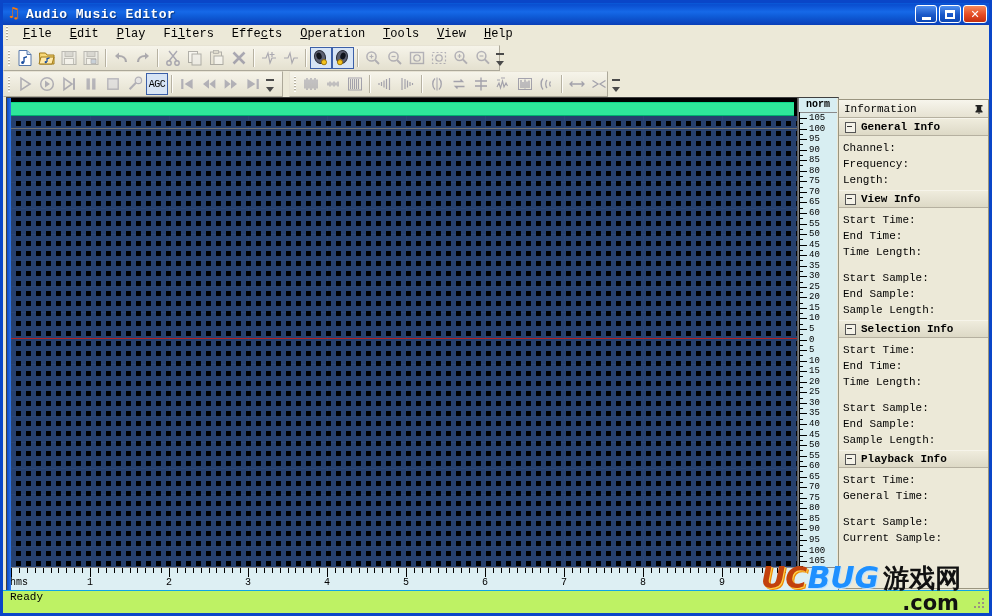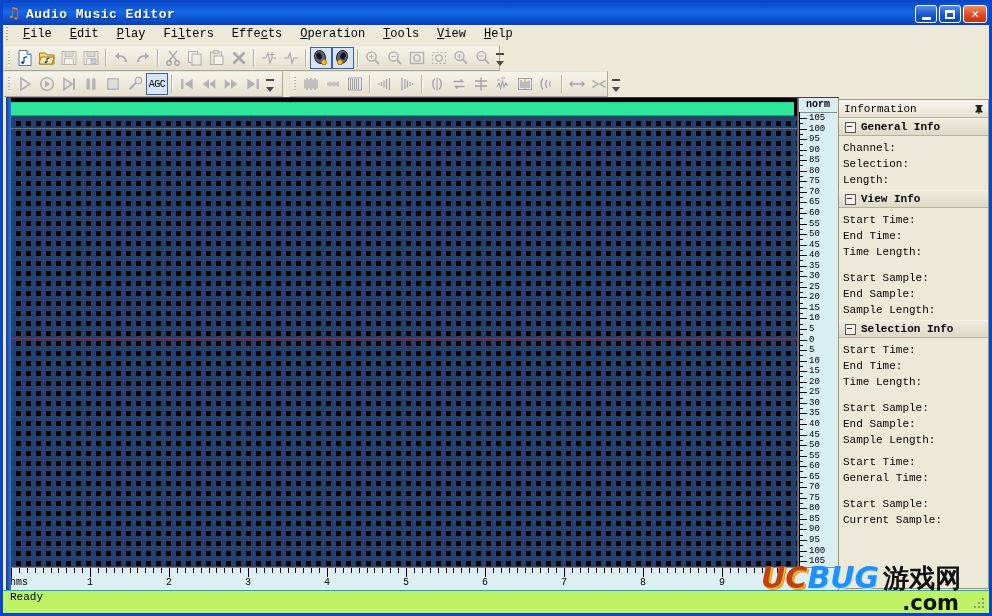--- a/index.html
+++ b/index.html
@@ -1022,21 +1022,21 @@
           </svg>
         </span>
       </div>
       <div id="info-sections">
           <div class="section-head">
             <span class="expander"></span>
             <span>General Info</span>
           </div>
           <div class="info-rows">
             <div class="info-row"><span>Channel:</span><span style="margin-left: 4px;"></span></div>
-            <div class="info-row"><span>Selection:</span><span style="margin-left: 4px;"></span></div>
+            <div class="info-row"><span>Frequency:</span><span style="margin-left: 4px;"></span></div>
             <div class="info-row"><span>Length:</span><span style="margin-left: 4px;"></span></div>
           </div>
           <div class="section-head">
             <span class="expander"></span>
             <span>View Info</span>
           </div>
           <div class="info-rows">
             <div class="info-row"><span>Start Time:</span><span style="margin-left: 4px;"></span></div>
             <div class="info-row"><span>End Time:</span><span style="margin-left: 4px;"></span></div>
             <div class="info-row"><span>Time Length:</span><span style="margin-left: 4px;"></span></div>
@@ -1051,20 +1051,24 @@
           </div>
           <div class="info-rows">
             <div class="info-row"><span>Start Time:</span><span style="margin-left: 4px;"></span></div>
             <div class="info-row"><span>End Time:</span><span style="margin-left: 4px;"></span></div>
             <div class="info-row"><span>Time Length:</span><span style="margin-left: 4px;"></span></div>
             <div class="info-gap"></div>
             <div class="info-row"><span>Start Sample:</span><span style="margin-left: 4px;"></span></div>
             <div class="info-row"><span>End Sample:</span><span style="margin-left: 4px;"></span></div>
             <div class="info-row"><span>Sample Length:</span><span style="margin-left: 4px;"></span></div>
           </div>
+          <div class="section-head">
+            <span class="expander"></span>
+            <span>Playback Info</span>
+          </div>
           <div class="info-rows">
             <div class="info-row"><span>Start Time:</span><span style="margin-left: 4px;"></span></div>
             <div class="info-row"><span>General Time:</span><span style="margin-left: 4px;"></span></div>
             <div class="info-gap"></div>
             <div class="info-row"><span>Start Sample:</span><span style="margin-left: 4px;"></span></div>
             <div class="info-row"><span>Current Sample:</span><span style="margin-left: 4px;"></span></div>
           </div>
         </div>
     </div>
   </div>

